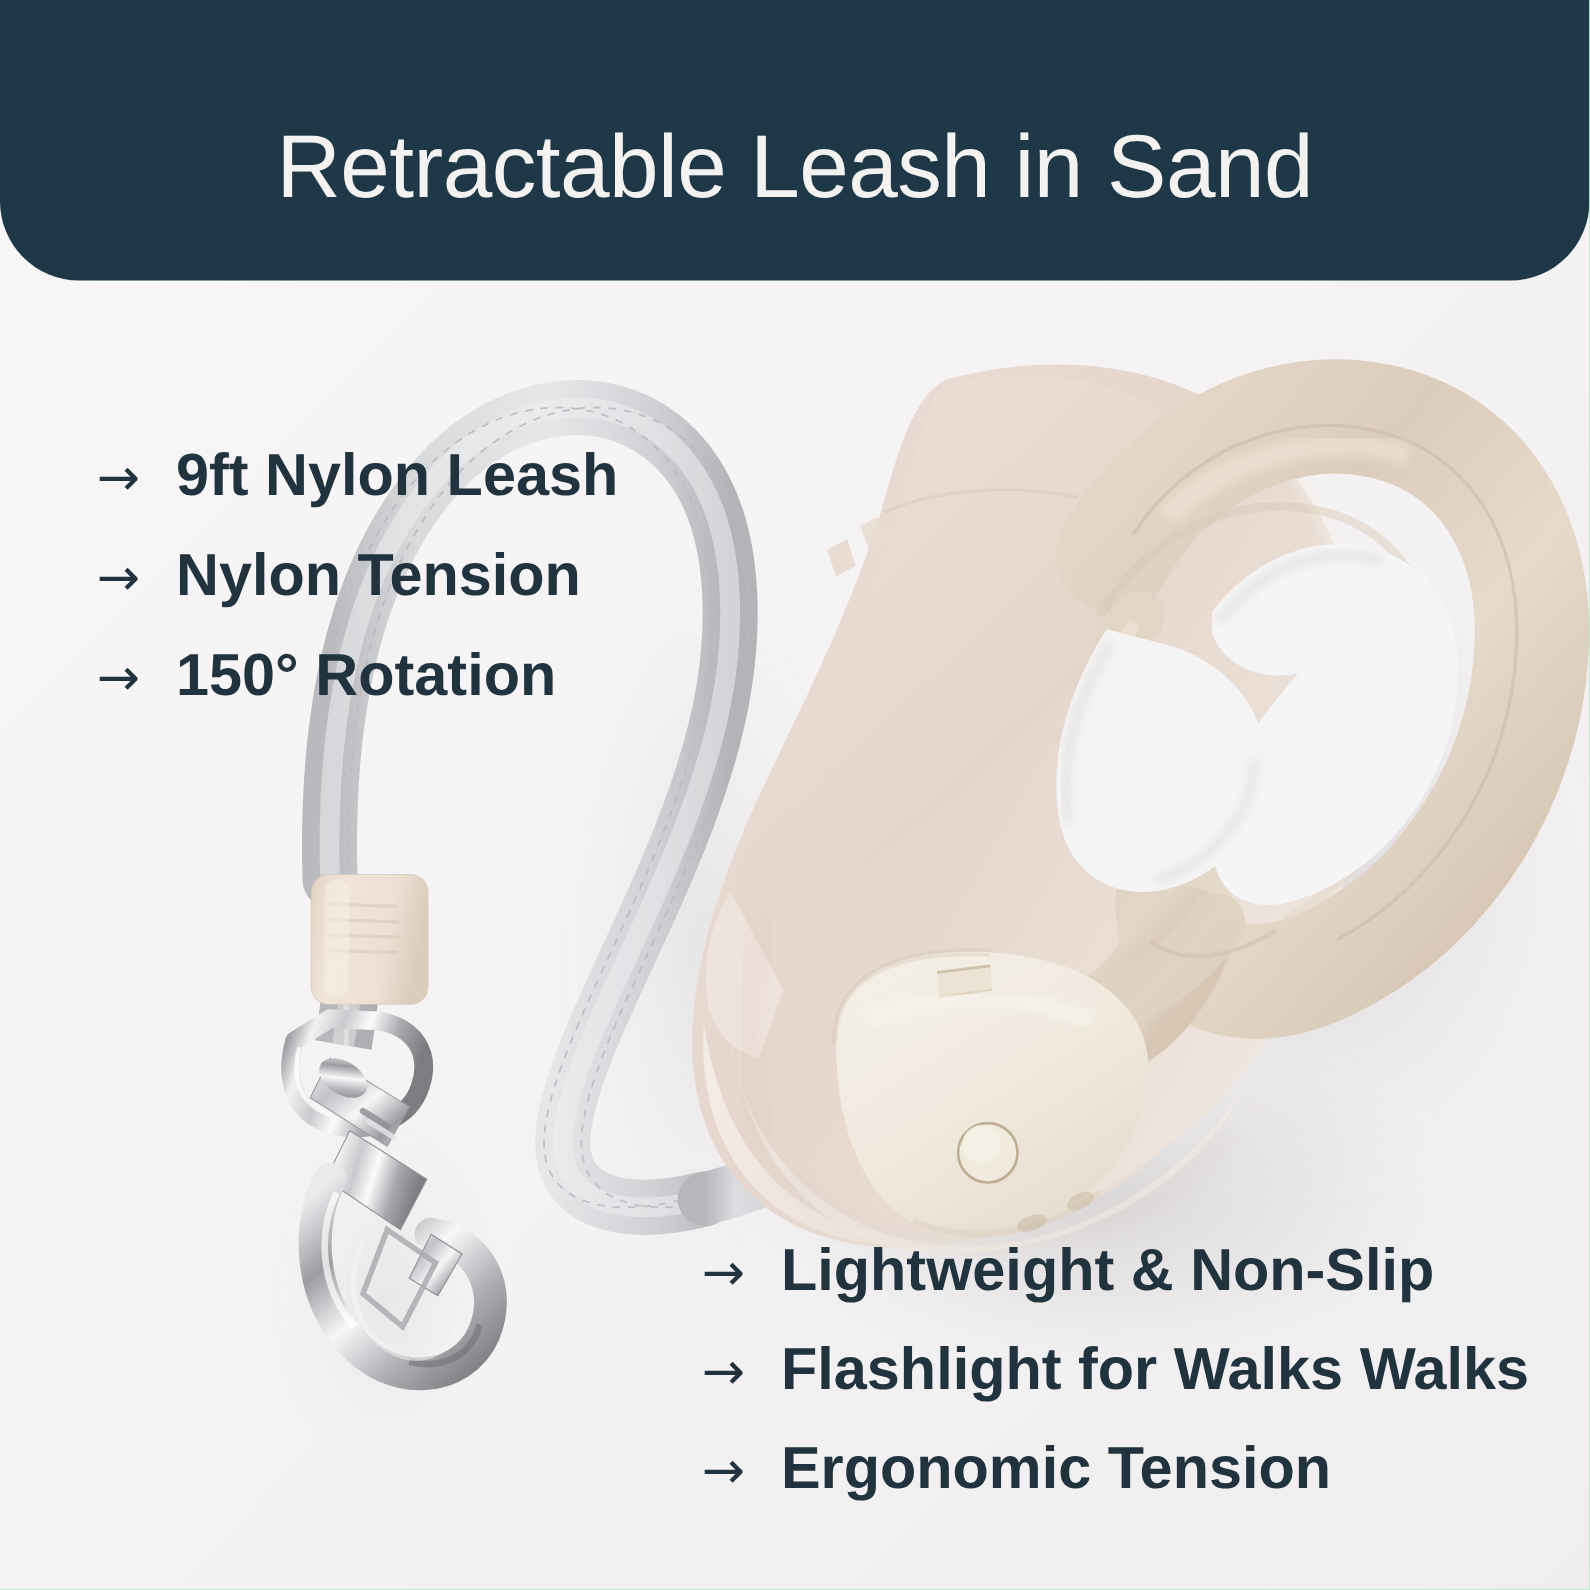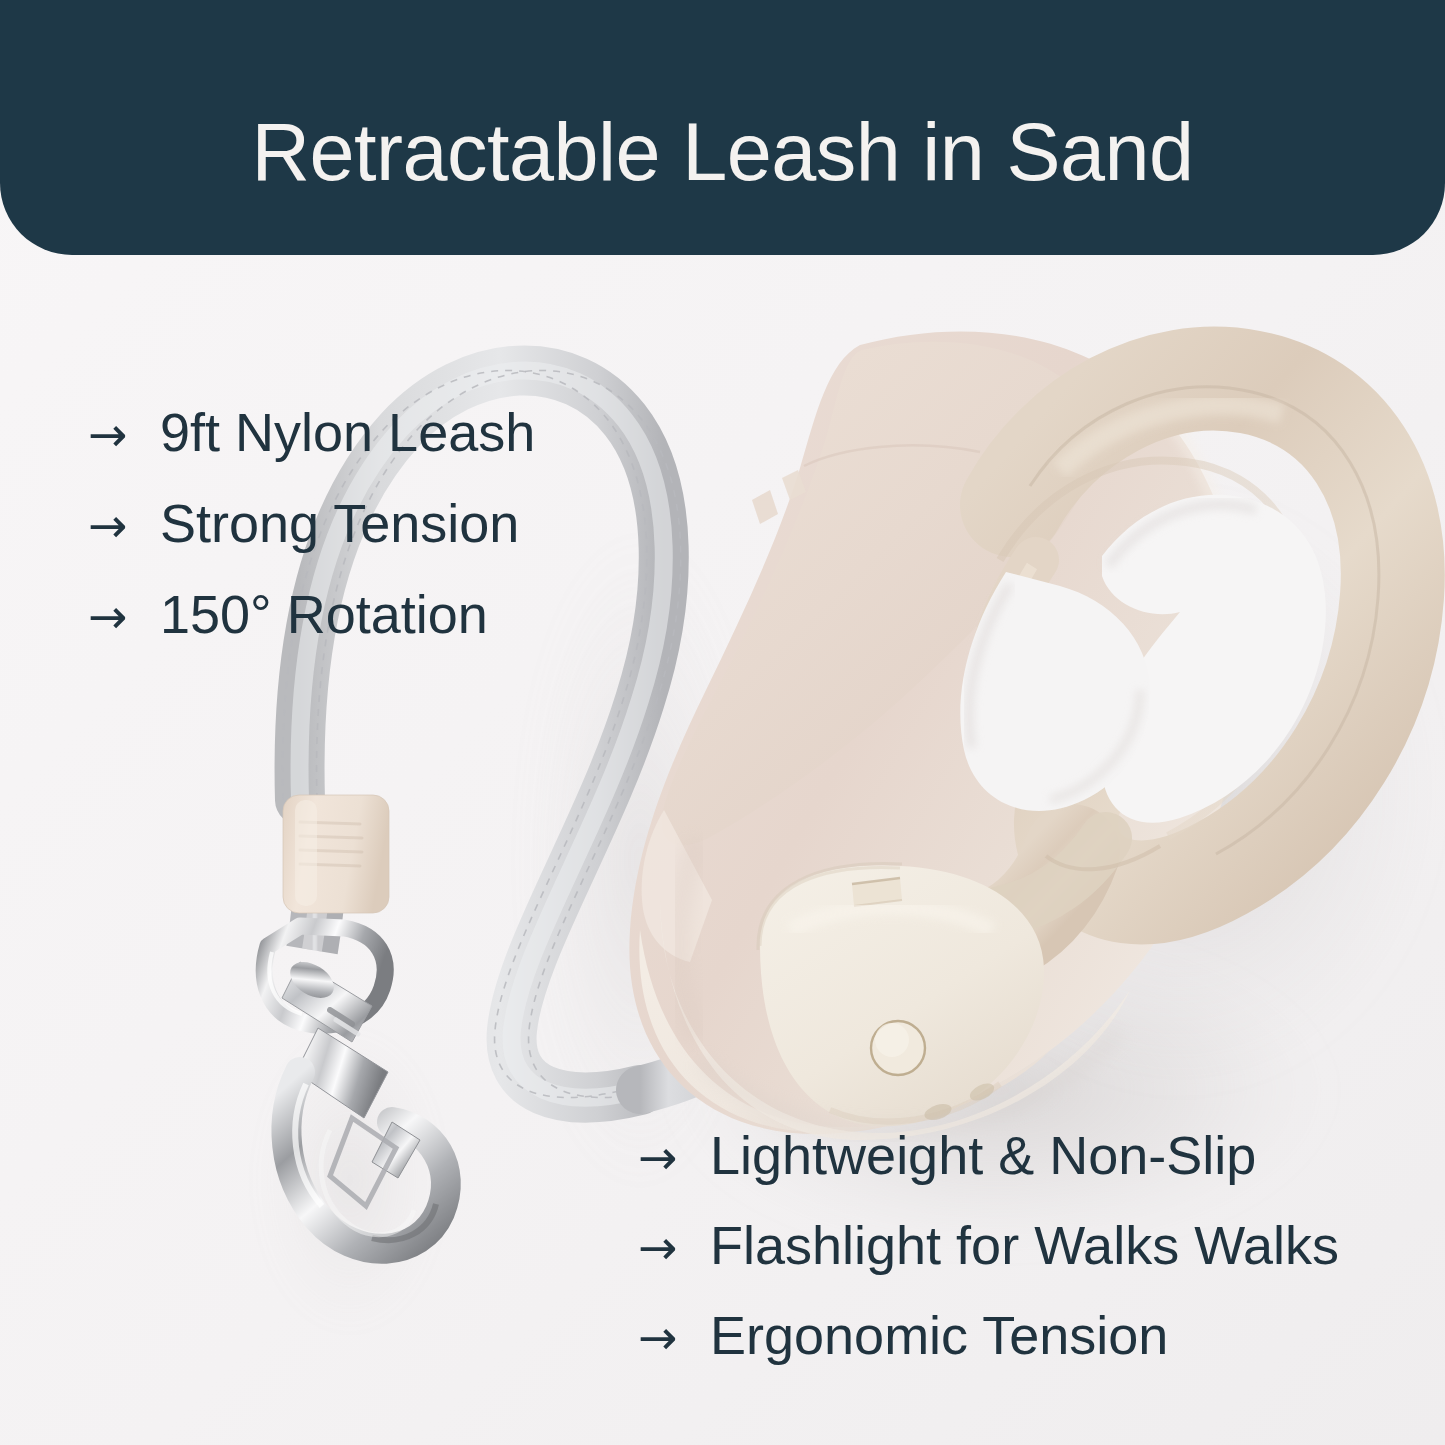--- a/index.html
+++ b/index.html
@@ -47,21 +47,21 @@
   }
   .features.left  .feat-row { margin-bottom:37px; }
   .features.right .feat-row { margin-bottom:36px; }
   .feat-arrow {
     font-size:47px;
     width:72px;
     flex:0 0 72px;
     color:#20333f;
     font-family:"DejaVu Sans", sans-serif;
   }
-  .feat-label { font-family:"Liberation Sans", sans-serif; }
+  .feat-label { font-family:"Liberation Sans", sans-serif;font-weight:bold; }
 </style>
 </head>
 <body>
 
 <div id="stage">
 
   <svg class="photo" viewBox="0 0 1445 1445" xmlns="http://www.w3.org/2000/svg">
     <defs>
       <linearGradient id="bgGrad" x1="0" y1="0" x2="1" y2="1">
         <stop offset="0%" stop-color="#f8f6f7"></stop>
@@ -394,21 +394,21 @@
     <div class="banner-title">Retractable Leash in Sand</div>
   </div>
 
   <div class="features left">
     <div class="feat-row">
       <span class="feat-arrow">→</span>
       <span class="feat-label">9ft Nylon Leash</span>
     </div>
     <div class="feat-row">
       <span class="feat-arrow">→</span>
-      <span class="feat-label">Strong Tension</span>
+      <span class="feat-label">Nylon Tension</span>
     </div>
     <div class="feat-row">
       <span class="feat-arrow">→</span>
       <span class="feat-label">150° Rotation</span>
     </div>
   </div>
 
   <div class="features right">
     <div class="feat-row">
       <span class="feat-arrow">→</span>

